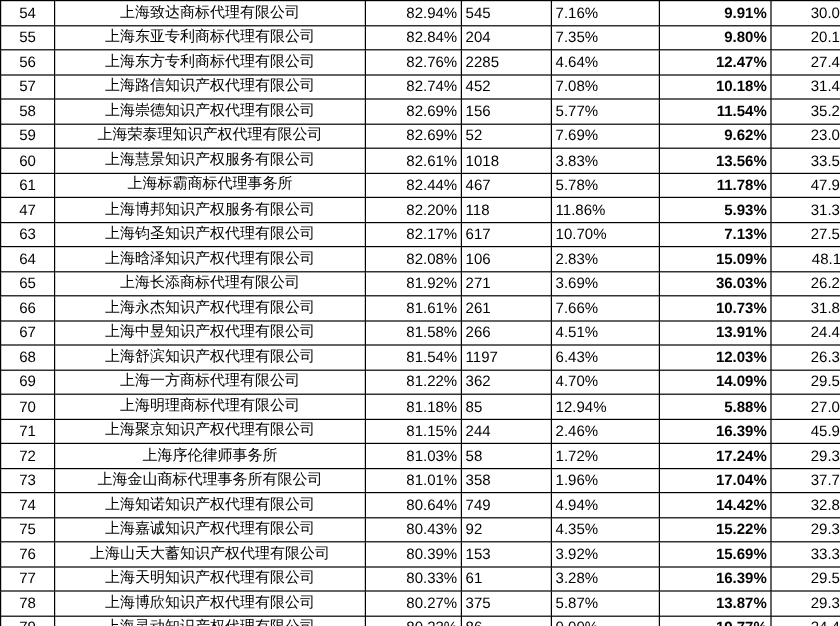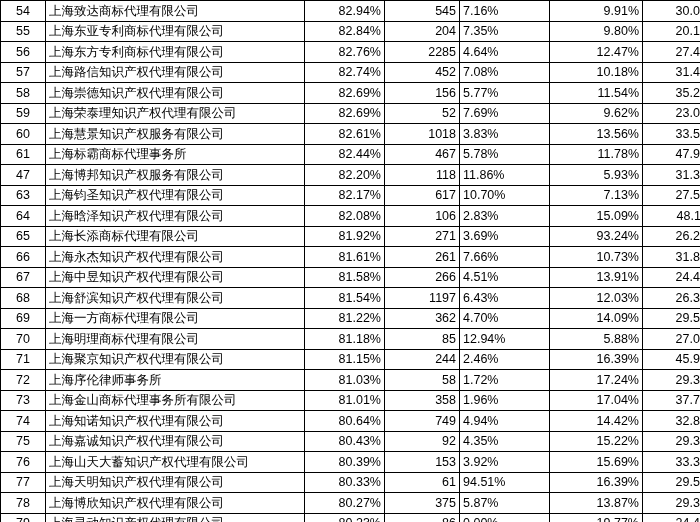--- a/index.html
+++ b/index.html
@@ -28,38 +28,40 @@
     white-space: nowrap;
     overflow: hidden;
   }
   td.c-rank {
     width: 38px;
     text-align: center;
     margin-top: 28px;
   }
   td.c-name {
     width: 252px;
-    text-align: left;
+    text-align: center;
+    font-family: Liberation Mono, monospace;
   }
   td.c-num1 {
     width: 73px;
     text-align: right;
   }
   td.c-num2 {
     width: 68px;
-    text-align: right;
+    text-align: left;
   }
   td.c-num3 {
     width: 83px;
     text-align: left;
   }
   td.c-num4 {
     width: 86px;
     text-align: right;
     padding-right: 9px;
+    font-weight: bold;
   }
   td.c-num5 {
     width: 72px;
     text-align: right;
     padding-right: 9px;
   }
 </style>
 </head>
 <body>
 
@@ -163,21 +165,21 @@
         <td class="c-num3">2.83%</td>
         <td class="c-num4">15.09%</td>
         <td class="c-num5">48.11%</td>
       </tr>
       <tr>
         <td class="c-rank">65</td>
         <td class="c-name">上海长添商标代理有限公司</td>
         <td class="c-num1">81.92%</td>
         <td class="c-num2">271</td>
         <td class="c-num3">3.69%</td>
-        <td class="c-num4">93.24%</td>
+        <td class="c-num4">36.03%</td>
         <td class="c-num5">26.20%</td>
       </tr>
       <tr>
         <td class="c-rank">66</td>
         <td class="c-name">上海永杰知识产权代理有限公司</td>
         <td class="c-num1">81.61%</td>
         <td class="c-num2">261</td>
         <td class="c-num3">7.66%</td>
         <td class="c-num4">10.73%</td>
         <td class="c-num5">31.80%</td>
@@ -270,21 +272,21 @@
         <td class="c-num2">153</td>
         <td class="c-num3">3.92%</td>
         <td class="c-num4">15.69%</td>
         <td class="c-num5">33.33%</td>
       </tr>
       <tr>
         <td class="c-rank">77</td>
         <td class="c-name">上海天明知识产权代理有限公司</td>
         <td class="c-num1">80.33%</td>
         <td class="c-num2">61</td>
-        <td class="c-num3">94.51%</td>
+        <td class="c-num3">3.28%</td>
         <td class="c-num4">16.39%</td>
         <td class="c-num5">29.51%</td>
       </tr>
       <tr>
         <td class="c-rank">78</td>
         <td class="c-name">上海博欣知识产权代理有限公司</td>
         <td class="c-num1">80.27%</td>
         <td class="c-num2">375</td>
         <td class="c-num3">5.87%</td>
         <td class="c-num4">13.87%</td>

